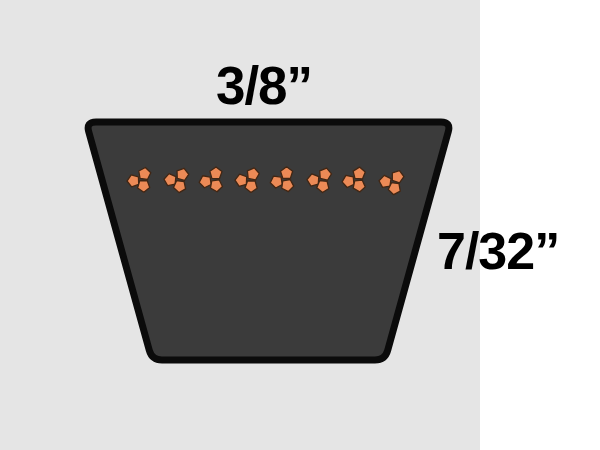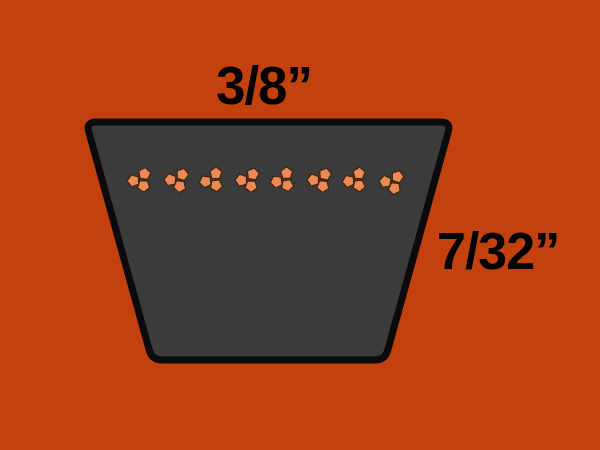--- a/index.html
+++ b/index.html
@@ -8,23 +8,23 @@
   }
   body {
     width: 600px;
     height: 450px;
     background: #ffffff;
     overflow: hidden;
     font-family: "Liberation Sans", "DejaVu Sans", sans-serif;
   }
   .stage {
     position: relative;
-    width: 600px;
+    width: 480px;
     height: 450px;
-    background: #c2410c;
+    background: #e5e5e5;
   }
   svg.diagram {
     display: block;
     width: 600px;
     height: 450px;
   }
   .dim-label {
     font-family: "Liberation Sans", "DejaVu Sans", sans-serif;
     font-weight: bold;
     fill: #000000;

